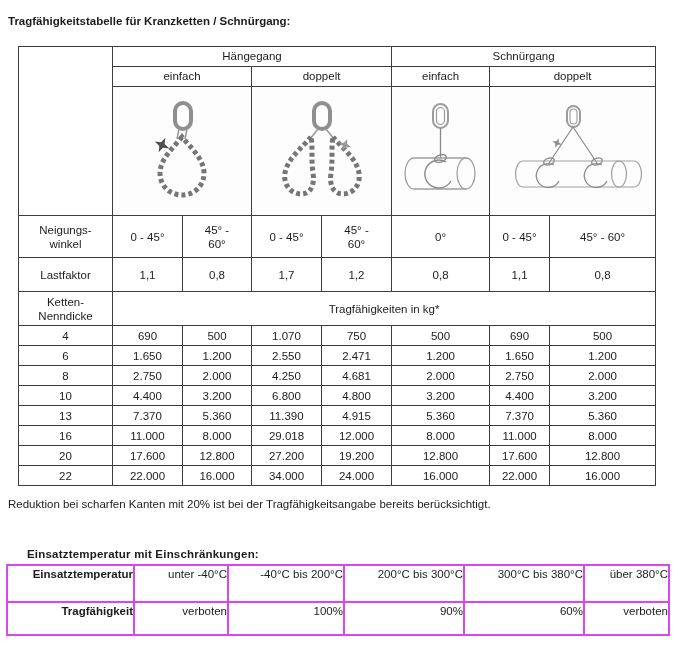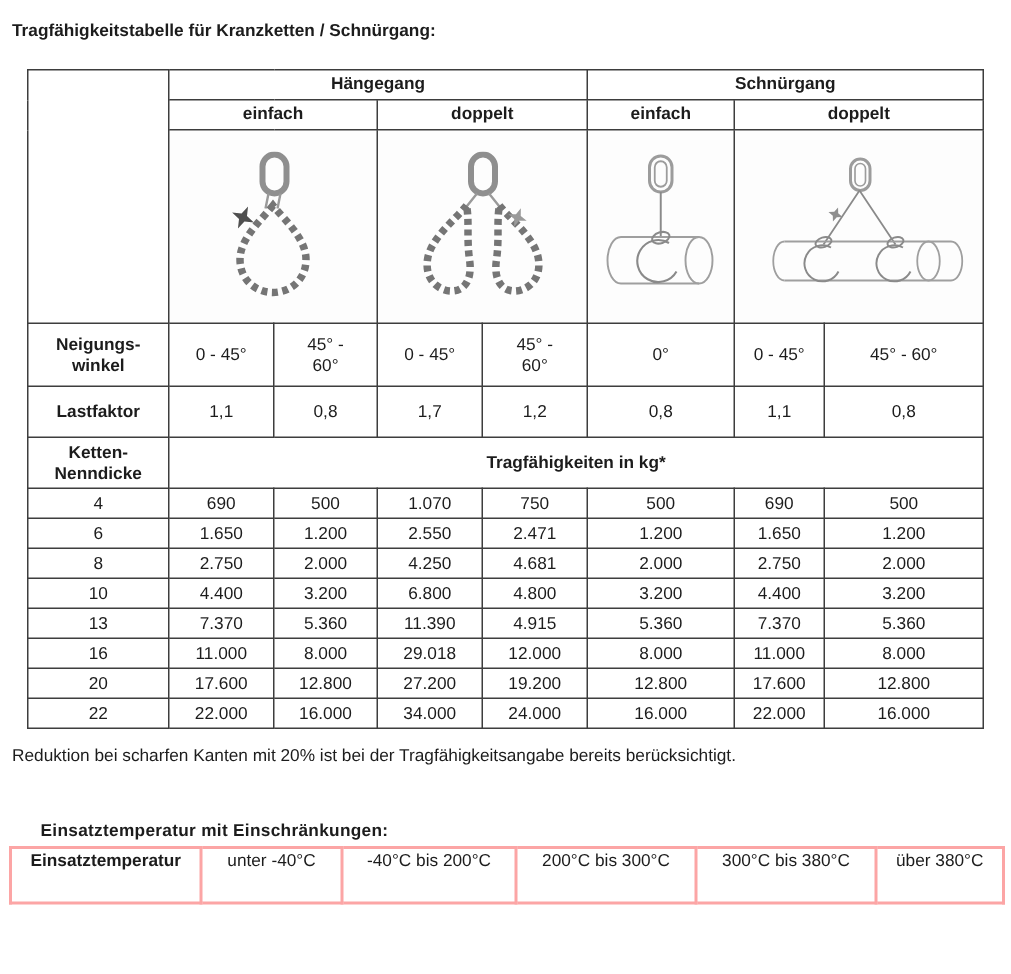--- a/index.html
+++ b/index.html
@@ -13,32 +13,32 @@
   }
   .doc-title { font-size: 11.5px; font-weight: bold; margin: 15px 0 0 8px; }
   table { border-collapse: collapse; table-layout: fixed; }
   #cap-table { margin: 19px 0 0 18px; width: 638px; font-size: 11.5px; }
   #cap-table td, #cap-table th {
     border: 1px solid #3d3d3d;
     text-align: center; vertical-align: middle;
     padding: 0; line-height: 1.22; white-space: pre-line;
     font-weight: normal; overflow: hidden;
   }
-  #cap-table th { font-weight: bold; }
+  #cap-table th { font-weight: normal; }
   tr.h20 { height: 20px; }
   tr.h104 { height: 104px; }
   tr.h42 { height: 42px; padding-left: 24px; }
   tr.h34 { height: 34px; }
   .img-cell { background:#fdfdfd; }
   .note { font-size: 11.5px; margin: 12px 0 0 8px; }
   .sec-heading { font-size: 11.5px; font-weight: bold; margin: 38px 0 0 27px; letter-spacing: 0.2px; }
   #temp-table { margin: 4px 0 0 6px; width: 662px; font-size: 11.5px; }
   #temp-table td, #temp-table th {
-    border: 2px solid #fca5a5;
-    text-align: center; vertical-align: top;
+    border: 2px solid #d946ef;
+    text-align: right; vertical-align: top;
     padding: 2px 0 0 0; font-weight: normal;
   }
   #temp-table th { font-weight: bold; }
   tr.h37 { height: 37px; }
   tr.h33 { height: 33px; }
   svg { display: block; margin: 0 auto; }
 </style>
 </head>
 <body>
 
@@ -254,14 +254,22 @@
   </colgroup>
   <tbody>
       <tr class="h37">
     <th>Einsatztemperatur</th>
     <td>unter -40°C</td>
     <td>-40°C bis 200°C</td>
     <td>200°C bis 300°C</td>
     <td>300°C bis 380°C</td>
     <td>über 380°C</td>
   </tr>
+  <tr class="h33">
+    <th>Tragfähigkeit</th>
+    <td>verboten</td>
+    <td>100%</td>
+    <td>90%</td>
+    <td>60%</td>
+    <td>verboten</td>
+  </tr>
 </tbody>
   </table>
 
 </body></html>

